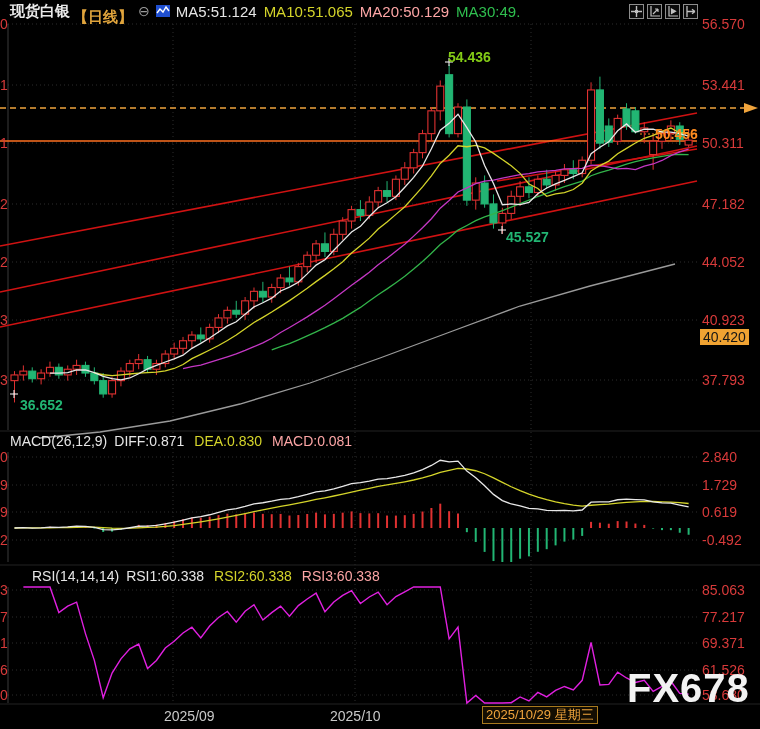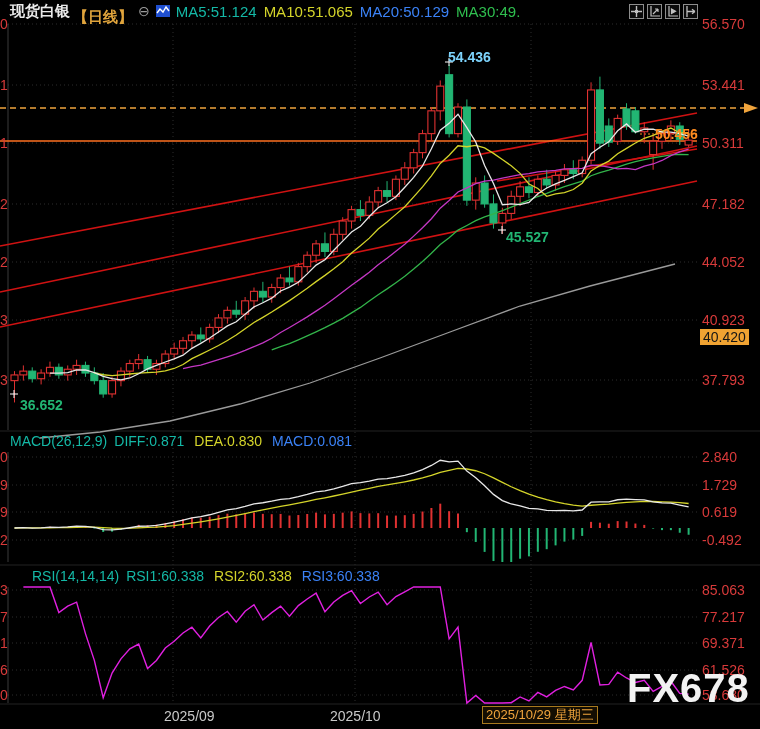--- a/index.html
+++ b/index.html
@@ -5,21 +5,21 @@
   html,body{margin:0;padding:0;background:#000;width:760px;height:729px;overflow:hidden;
     font-family:"Liberation Sans",sans-serif;-webkit-font-smoothing:antialiased;}
   #stage{position:absolute;inset:0;width:695px;height:729px;background:#000;}
   #plot{position:absolute;left:0;top:0;}
   .hdr{position:absolute;left:0;top:0;height:22px;width:760px;display:flex;align-items:center;
     gap:7px;padding-left:10px;font-size:15px;white-space:nowrap;z-index:5;}
   .hdr .sym{color:#e9e9e9;font-weight:bold;}
   .hdr .per{color:#e0a43c;font-weight:bold;}
   .hdr .minus{color:#9a9a9a;font-size:14px;margin-left:-2px;}
   .hdr .mas{color:#dcdcdc;}
-  .c-white{color:#14b8a6;} .c-yellow{color:#d4d42a;} .c-mag{color:#3b82f6;} .c-green{color:#2fbf4f;}
+  .c-white{color:#e5e5e5;} .c-yellow{color:#d4d42a;} .c-mag{color:#fca5a5;} .c-green{color:#2fbf4f;}
   .toolbar{position:absolute;top:4px;left:629px;display:flex;gap:3px;z-index:6;}
   .tbtn{width:15px;height:15px;border:1px solid #8d8d8d;background:#0a0a0a;display:flex;
     align-items:center;justify-content:center;box-sizing:border-box;}
   .panel-hdr{position:absolute;left:0;height:18px;display:flex;align-items:center;gap:10px;
     padding-left:10px;font-size:14px;white-space:nowrap;z-index:5;}
   .lbl{position:absolute;font-size:14px;color:#d83a3a;z-index:4;white-space:nowrap;}
   .axis-hl{position:absolute;background:#f0a332;color:#151515;font-size:14px;padding:0 3px;
     z-index:4;white-space:nowrap;}
   .date-lbl{position:absolute;top:708px;font-size:14px;color:#c8c8c8;z-index:4;white-space:nowrap;}
   .date-hl{position:absolute;top:706px;font-size:13px;color:#f0a43c;border:1px solid #a87a1e;
@@ -406,21 +406,21 @@
       <div class="lbl" style="left: 702px; top: 582px;">85.063</div>
       <div class="lbl" style="left: 702px; top: 609px;">77.217</div>
       <div class="lbl" style="left: 702px; top: 635px;">69.371</div>
       <div class="lbl" style="left: 702px; top: 662px;">61.526</div>
       <div class="lbl" style="left: 702px; top: 687px;">53.680</div>
       <div class="clip-digit" style="top: 582px;">3</div>
       <div class="clip-digit" style="top: 609px;">7</div>
       <div class="clip-digit" style="top: 635px;">1</div>
       <div class="clip-digit" style="top: 662px;">6</div>
       <div class="clip-digit" style="top: 687px;">0</div>
-      <div class="ann" style="left: 448px; top: 49px; color: #7dd3fc;">54.436</div>
+      <div class="ann" style="left: 448px; top: 49px; color: #84cc16;">54.436</div>
       <div class="ann" style="left: 506px; top: 229px; color: rgb(34, 181, 115);">45.527</div>
       <div class="ann" style="left: 20px; top: 397px; color: rgb(34, 181, 115);">36.652</div>
       <div class="badge" style="left: 655px; top: 126px;">50.456</div>
       <div class="date-lbl" style="left: 164px;">2025/09</div>
       <div class="date-lbl" style="left: 330px;">2025/10</div>
       <div class="date-hl" style="left: 482px;">2025/10/29 星期三</div>
     </div>
 
   <div id="wm">FX678</div>
 </div>

